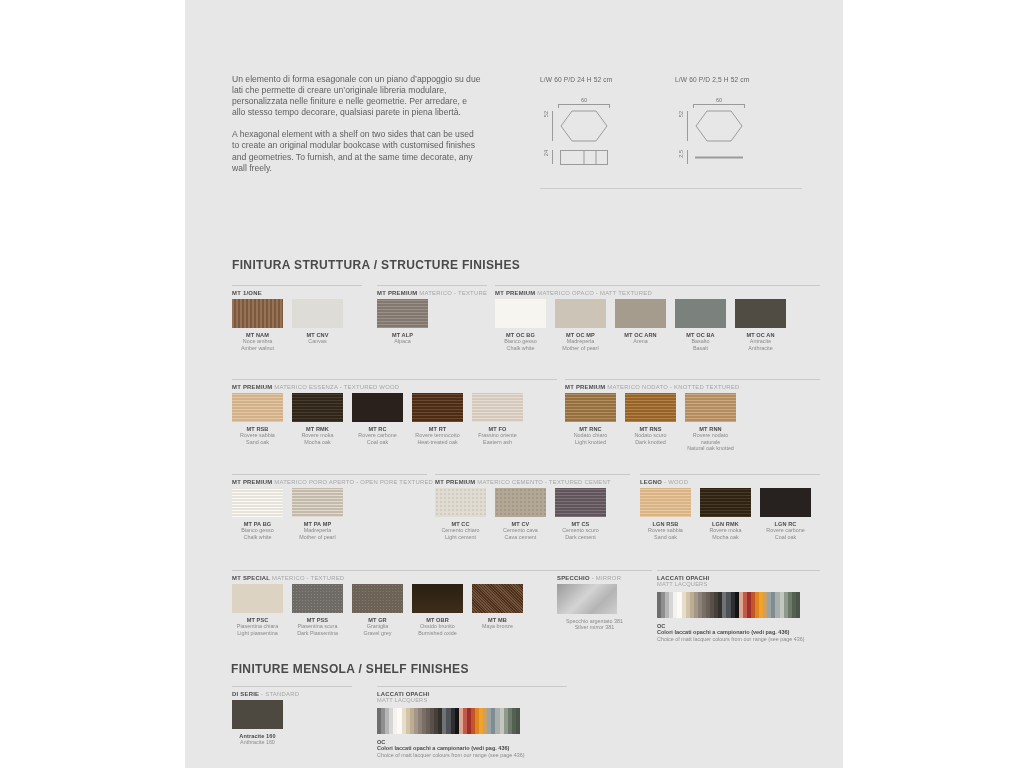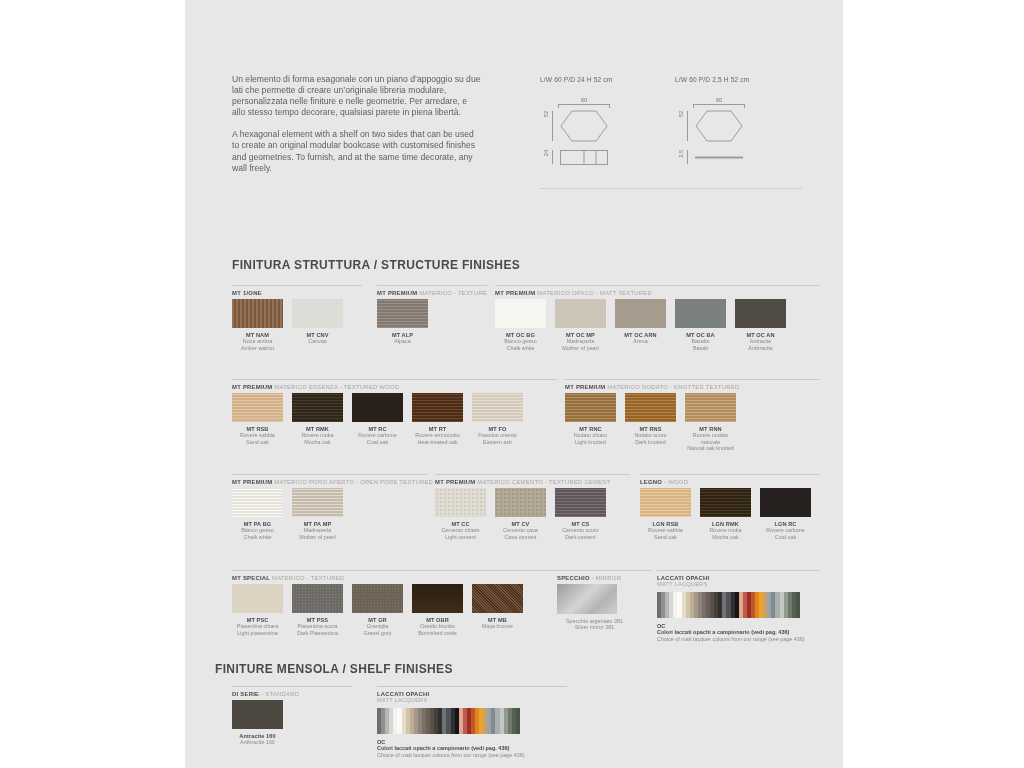--- a/index.html
+++ b/index.html
@@ -450,21 +450,21 @@
   <div class="grp" style="left:472px;top:570px;width:163px;">
     <div class="grp-rule"></div>
     <div class="lacq-head">LACCATI OPACHI</div>
     <div class="lacq-sub">MATT LACQUERS</div>
     <div class="lacq-strip" id="strip-structure" style="margin-top: 5px; background-image: linear-gradient(90deg, rgb(110, 110, 110) 0%, rgb(110, 110, 110) 2.857%, rgb(143, 143, 143) 2.857%, rgb(143, 143, 143) 5.714%, rgb(182, 182, 182) 5.714%, rgb(182, 182, 182) 8.571%, rgb(214, 214, 214) 8.571%, rgb(214, 214, 214) 11.429%, rgb(244, 242, 236) 11.429%, rgb(244, 242, 236) 14.286%, rgb(251, 250, 246) 14.286%, rgb(251, 250, 246) 17.143%, rgb(230, 221, 203) 17.143%, rgb(230, 221, 203) 20%, rgb(210, 196, 169) 20%, rgb(210, 196, 169) 22.857%, rgb(189, 174, 146) 22.857%, rgb(189, 174, 146) 25.714%, rgb(163, 151, 138) 25.714%, rgb(163, 151, 138) 28.571%, rgb(142, 130, 121) 28.571%, rgb(142, 130, 121) 31.429%, rgb(122, 111, 103) 31.429%, rgb(122, 111, 103) 34.286%, rgb(106, 96, 88) 34.286%, rgb(106, 96, 88) 37.143%, rgb(88, 80, 73) 37.143%, rgb(88, 80, 73) 40%, rgb(69, 64, 58) 40%, rgb(69, 64, 58) 42.857%, rgb(51, 47, 43) 42.857%, rgb(51, 47, 43) 45.714%, rgb(111, 114, 118) 45.714%, rgb(111, 114, 118) 48.571%, rgb(78, 82, 86) 48.571%, rgb(78, 82, 86) 51.429%, rgb(44, 46, 48) 51.429%, rgb(44, 46, 48) 54.286%, rgb(20, 20, 20) 54.286%, rgb(20, 20, 20) 57.143%, rgb(224, 167, 147) 57.143%, rgb(224, 167, 147) 60%, rgb(192, 90, 74) 60%, rgb(192, 90, 74) 62.857%, rgb(158, 47, 40) 62.857%, rgb(158, 47, 40) 65.714%, rgb(194, 86, 42) 65.714%, rgb(194, 86, 42) 68.571%, rgb(224, 134, 31) 68.571%, rgb(224, 134, 31) 71.429%, rgb(239, 163, 43) 71.429%, rgb(239, 163, 43) 74.286%, rgb(201, 160, 106) 74.286%, rgb(201, 160, 106) 77.143%, rgb(154, 164, 166) 77.143%, rgb(154, 164, 166) 80%, rgb(127, 140, 146) 80%, rgb(127, 140, 146) 82.857%, rgb(168, 176, 174) 82.857%, rgb(168, 176, 174) 85.714%, rgb(195, 199, 192) 85.714%, rgb(195, 199, 192) 88.571%, rgb(143, 154, 140) 88.571%, rgb(143, 154, 140) 91.429%, rgb(110, 123, 108) 91.429%, rgb(110, 123, 108) 94.286%, rgb(85, 97, 79) 94.286%, rgb(85, 97, 79) 97.143%, rgb(74, 84, 72) 97.143%, rgb(74, 84, 72) 100%);"></div>
     <div class="lacq-code">OC</div>
     <div class="lacq-it">Colori laccati opachi a campionario (vedi pag. 436)</div>
     <div class="lacq-en">Choice of matt lacquer colours from our range (see page 436)</div>
   </div>
 
-  <div style="position:absolute;left:30px;top:662px;" class="sec-head">FINITURE MENSOLA / SHELF FINISHES</div>
+  <div style="position:absolute;left:46px;top:662px;" class="sec-head">FINITURE MENSOLA / SHELF FINISHES</div>
 
   <div class="grp" style="left:47px;top:686px;width:120px;">
     <div class="grp-rule"></div>
     <div class="grp-label">
       <b>DI SERIE</b>
       <span>- STANDARD</span>
     </div>
     <div class="sw">
       <span class="chip" style="background:#4d4840;"></span>
       <div class="nm">Antracite 160</div>

